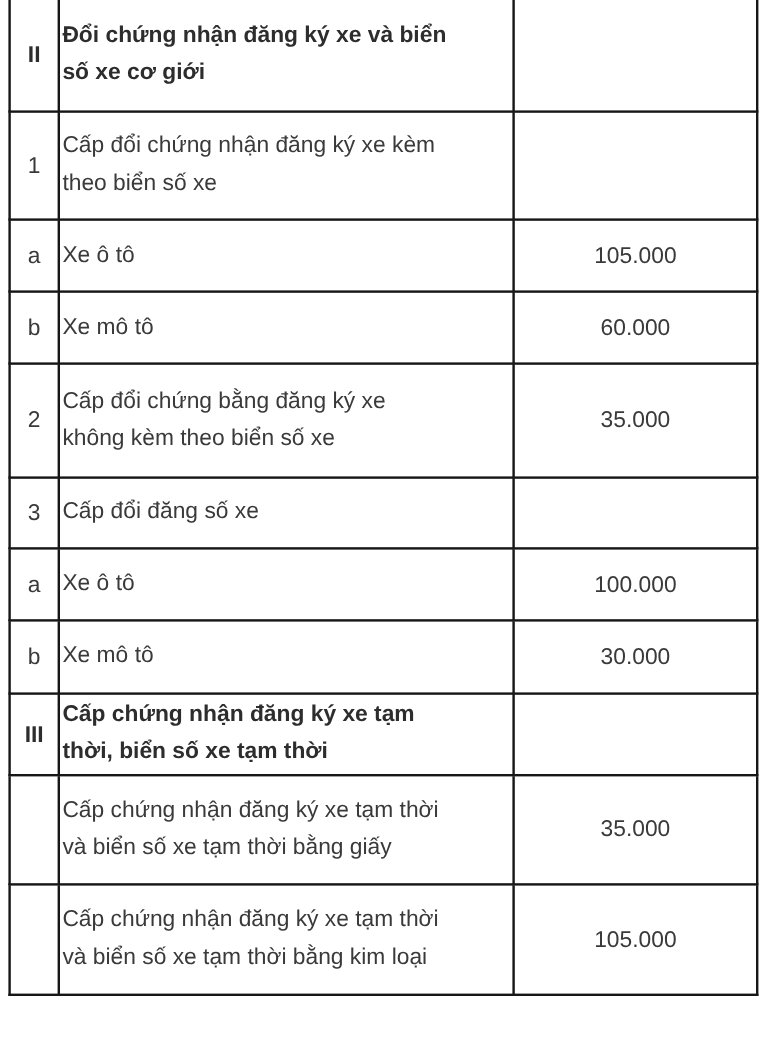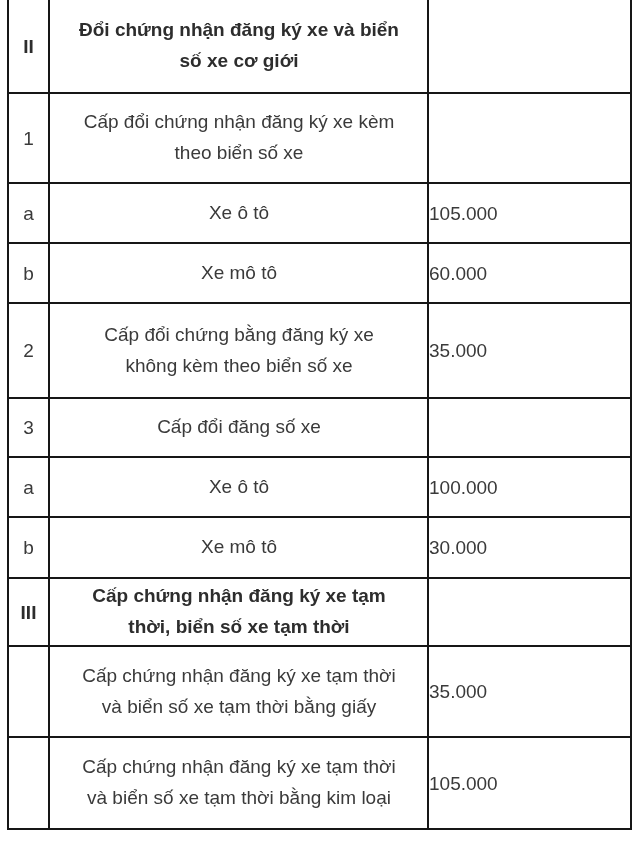--- a/index.html
+++ b/index.html
@@ -37,26 +37,26 @@
     padding: 0;
     overflow: hidden;
   }
   tr:first-child td {
     border-top: none; 
   }
   td.no {
     text-align: center;
   }
   td.desc {
-    text-align: center;
+    text-align: left;
     padding: 0 1px 2px 2px;
     white-space: pre-line;
   }
   td.fee {
-    text-align: left;
+    text-align: center;
   }
   tr.section td.no,
   tr.section td.desc {
     font-weight: bold;
     color: #2d2d2d;
   }
 </style>
 </head>
 <body>
 

